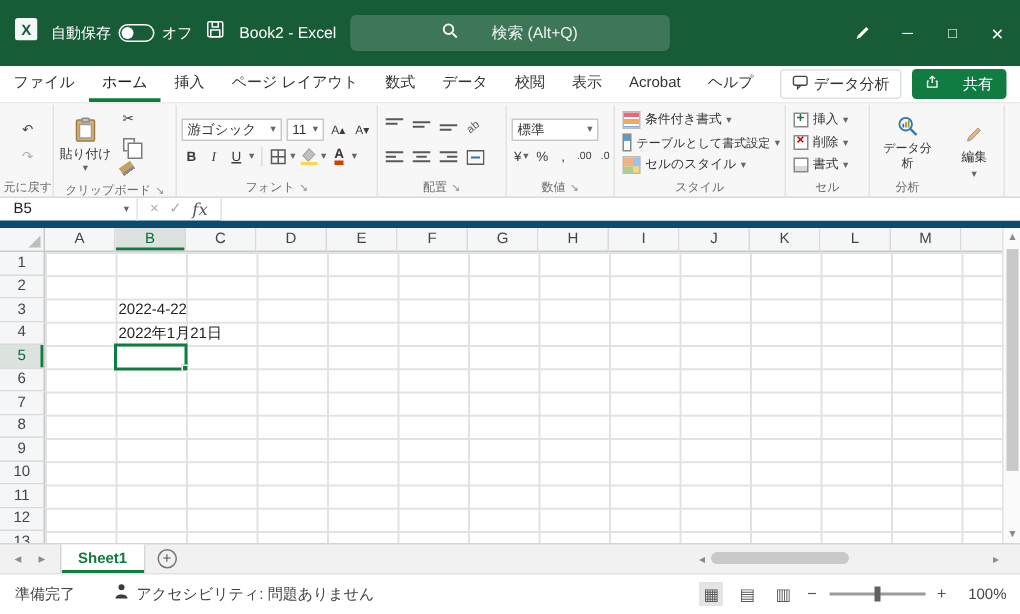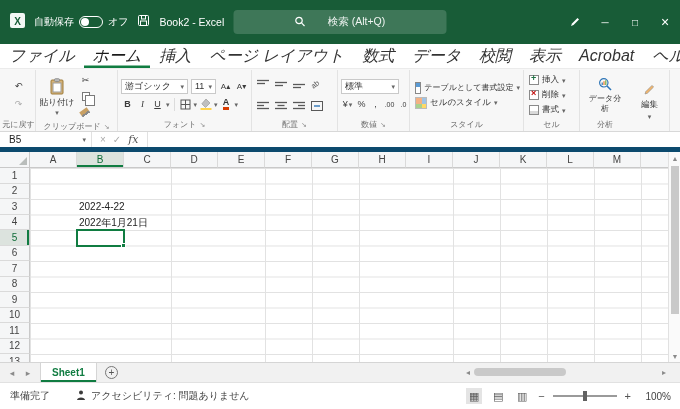--- a/index.html
+++ b/index.html
@@ -15,21 +15,21 @@
   .toggle .knob { position:absolute; left:1px; top:1px; width:8px; height:8px; border-radius:50%; background:#fff; }
   .searchbox { position:absolute; left:50%; top:10px; transform:translateX(-50%); width:213px; height:24px;
     background:rgba(255,255,255,.17); border-radius:4px; display:flex; align-items:center; justify-content:center; gap:22px;
     font-size:10.5px; color:#F0F5F2; }
   .tb-right { position:absolute; right:0; top:0; height:44px; display:flex; align-items:center; }
   .tbar-btn { width:30px; height:44px; display:flex; align-items:center; justify-content:center; font-size:10px; color:#fff; }
   .tbar-btn.close { font-size:14px; }
 
   
   .menubar { position:absolute; top:44px; left:0; right:0; height:24px; background:#fff; display:flex; align-items:center; }
-  .rtab { padding:0 9px; height:24px; line-height:24px; font-size:16px; color:#333; white-space:nowrap;font-style:italic; }
+  .rtab { padding:0 9px; height:24px; line-height:24px; font-size:10px; color:#333; white-space:nowrap; }
   .rtab.sel { box-shadow:inset 0 -2.5px 0 #107C41; color:#1a1a1a; }
   .mb-right { margin-left:auto; display:flex; align-items:center; gap:7px; padding-right:9px; }
   .comments-btn { display:flex; align-items:center; gap:4px; font-size:10px; color:#333; border:1px solid #E0E0E0; border-radius:3px; padding:2px 7px; background:#fff; }
   .share-btn { display:flex; align-items:center; gap:16px; font-size:10px; color:#fff; background:#107C41; border-radius:3px; padding:3px 9px; }
 
   
   .ribbon { position:absolute; top:68px; left:0; right:0; height:64px; background:#F7F7F7; border-top:1px solid #EBEBEB; border-bottom:1px solid #D8D8D8; display:flex; padding:1px 2px 0 2px; }
   .rgroup { height:100%; display:flex; flex-direction:column; border-right:1px solid #E3E3E3; padding:2px 3px 0 3px; flex:none; }
   .rg-body { flex:1; display:flex; }
   .rg-label { height:13px; font-size:8px; color:#6b6b6b; display:flex; align-items:center; justify-content:center; gap:3px; white-space:nowrap; }
@@ -350,20 +350,25 @@
         </div>
       </div>
       <div class="rg-label">
         <span>数値</span>
         <span class="launcher">↘</span>
       </div>
     </div>
 
     <div class="rgroup" style="width:114px;">
       <div class="rg-body col" style="justify-content:center;">
+        <div class="styles-row">
+          <span class="ic-cf"></span>
+          <span>条件付き書式</span>
+          <span class="caret">▾</span>
+        </div>
         <div class="styles-row" style="font-size:8px;">
           <span class="ic-table"></span>
           <span>テーブルとして書式設定</span>
           <span class="caret">▾</span>
         </div>
         <div class="styles-row">
           <span class="ic-cs"></span>
           <span>セルのスタイル</span>
           <span class="caret">▾</span>
         </div>

